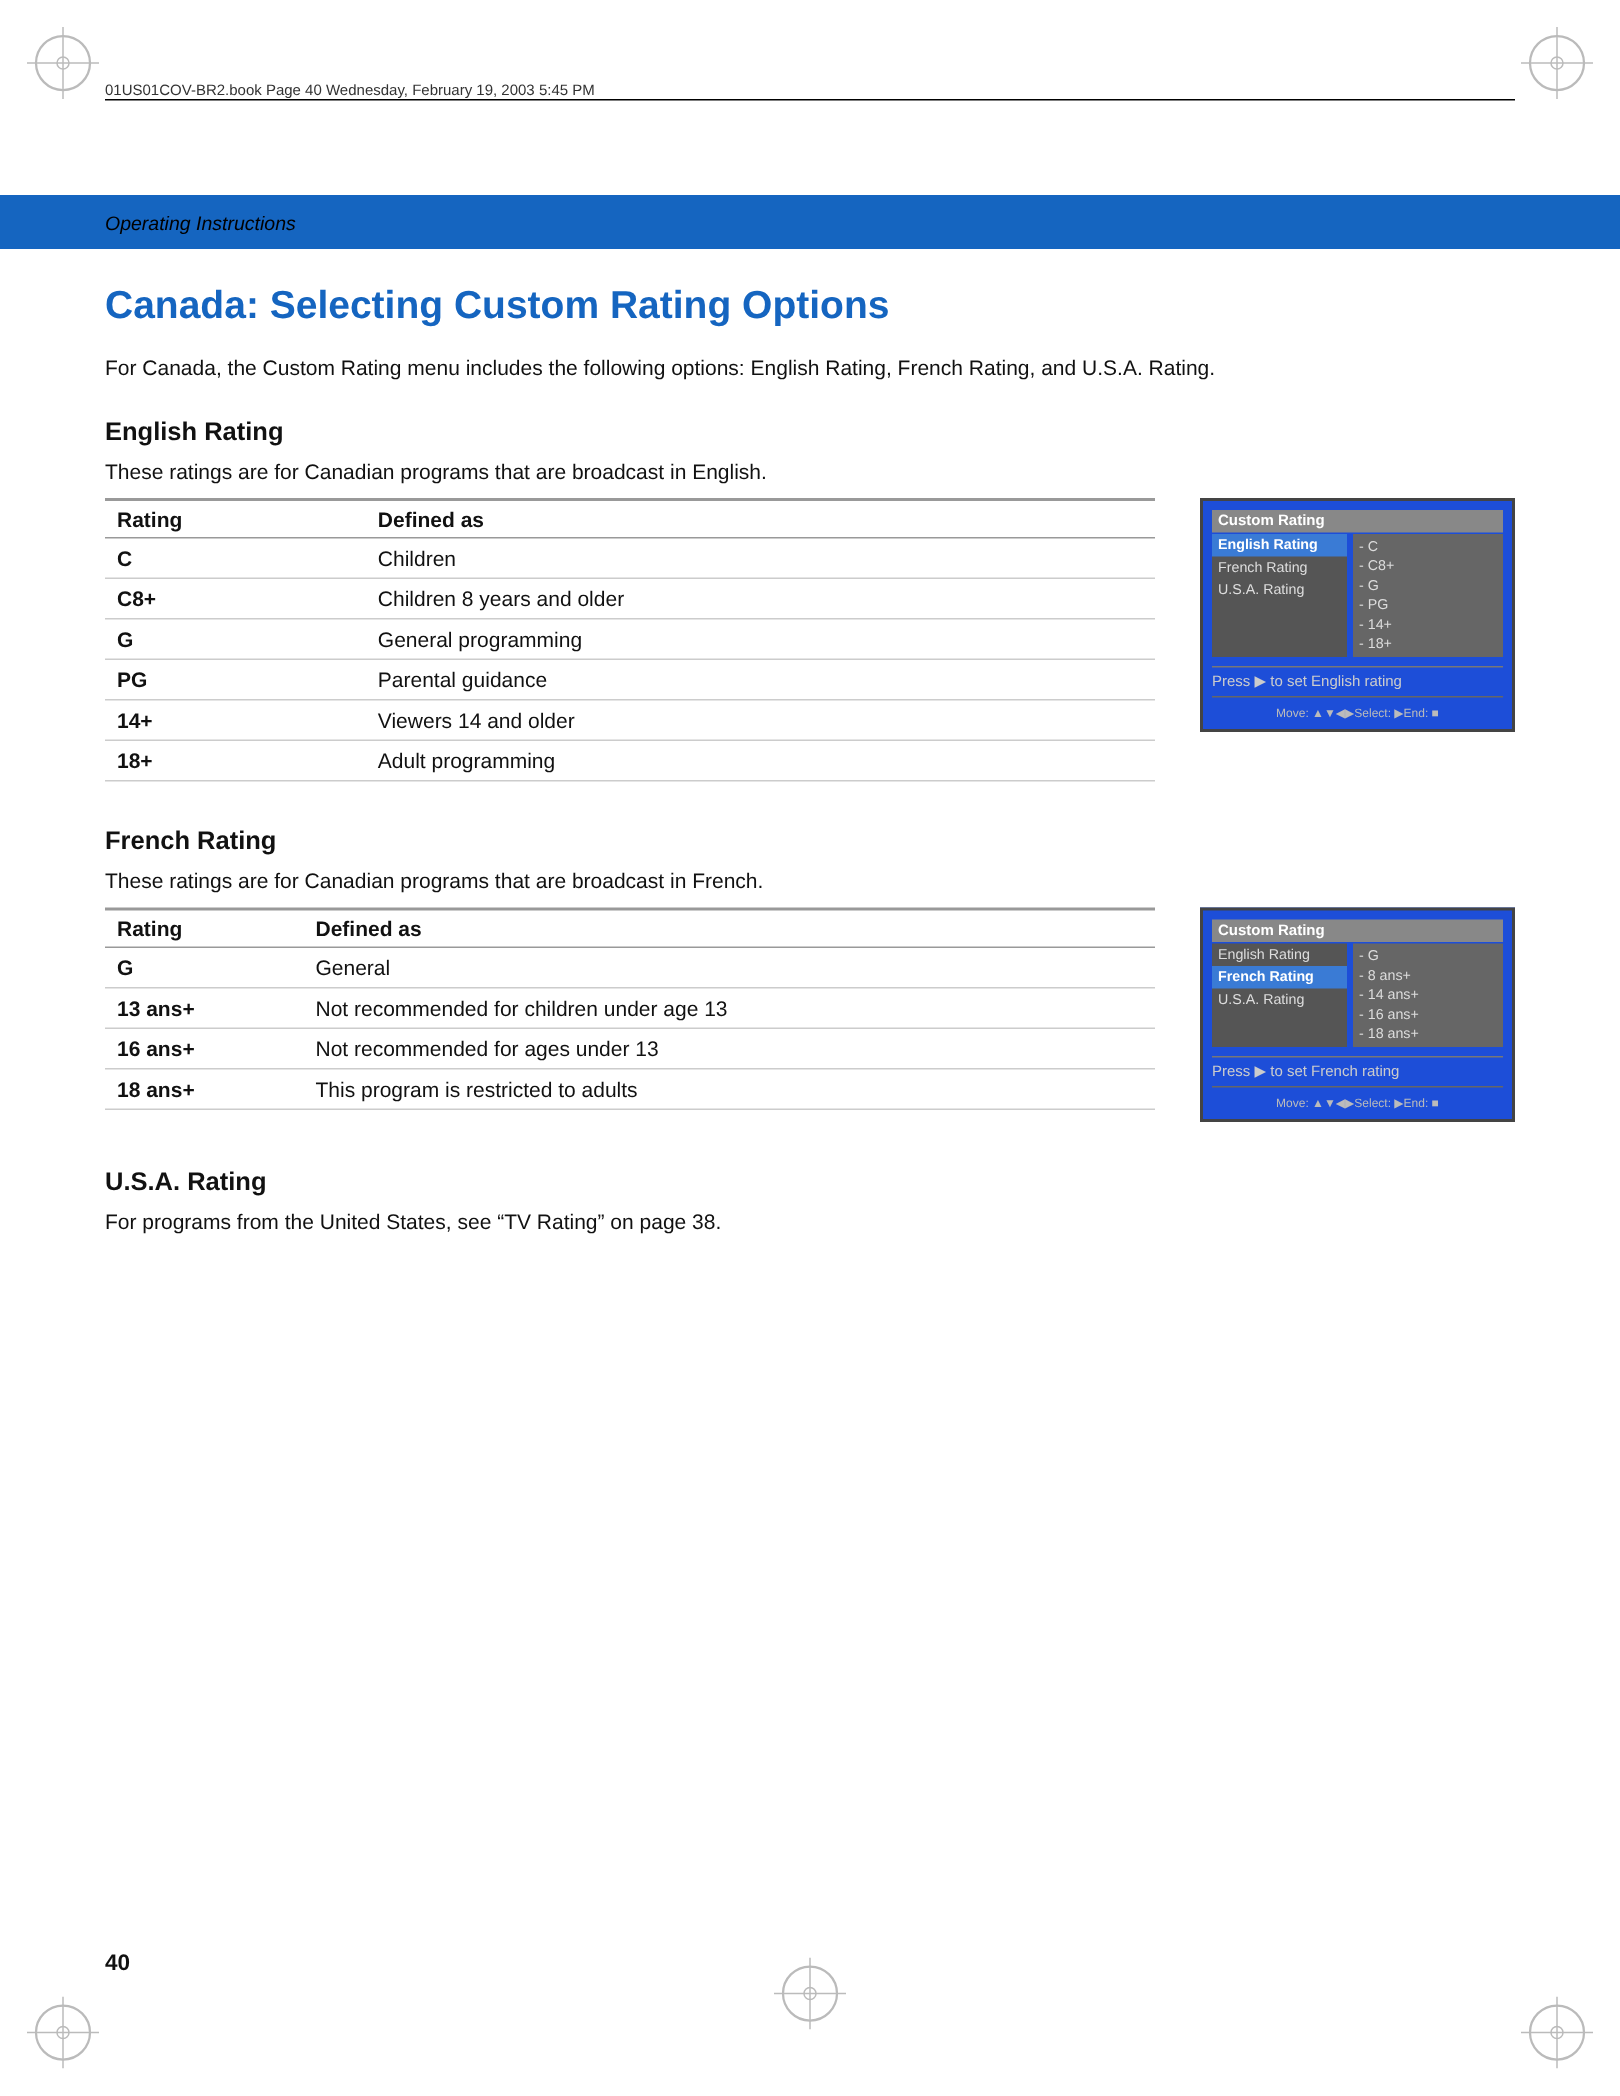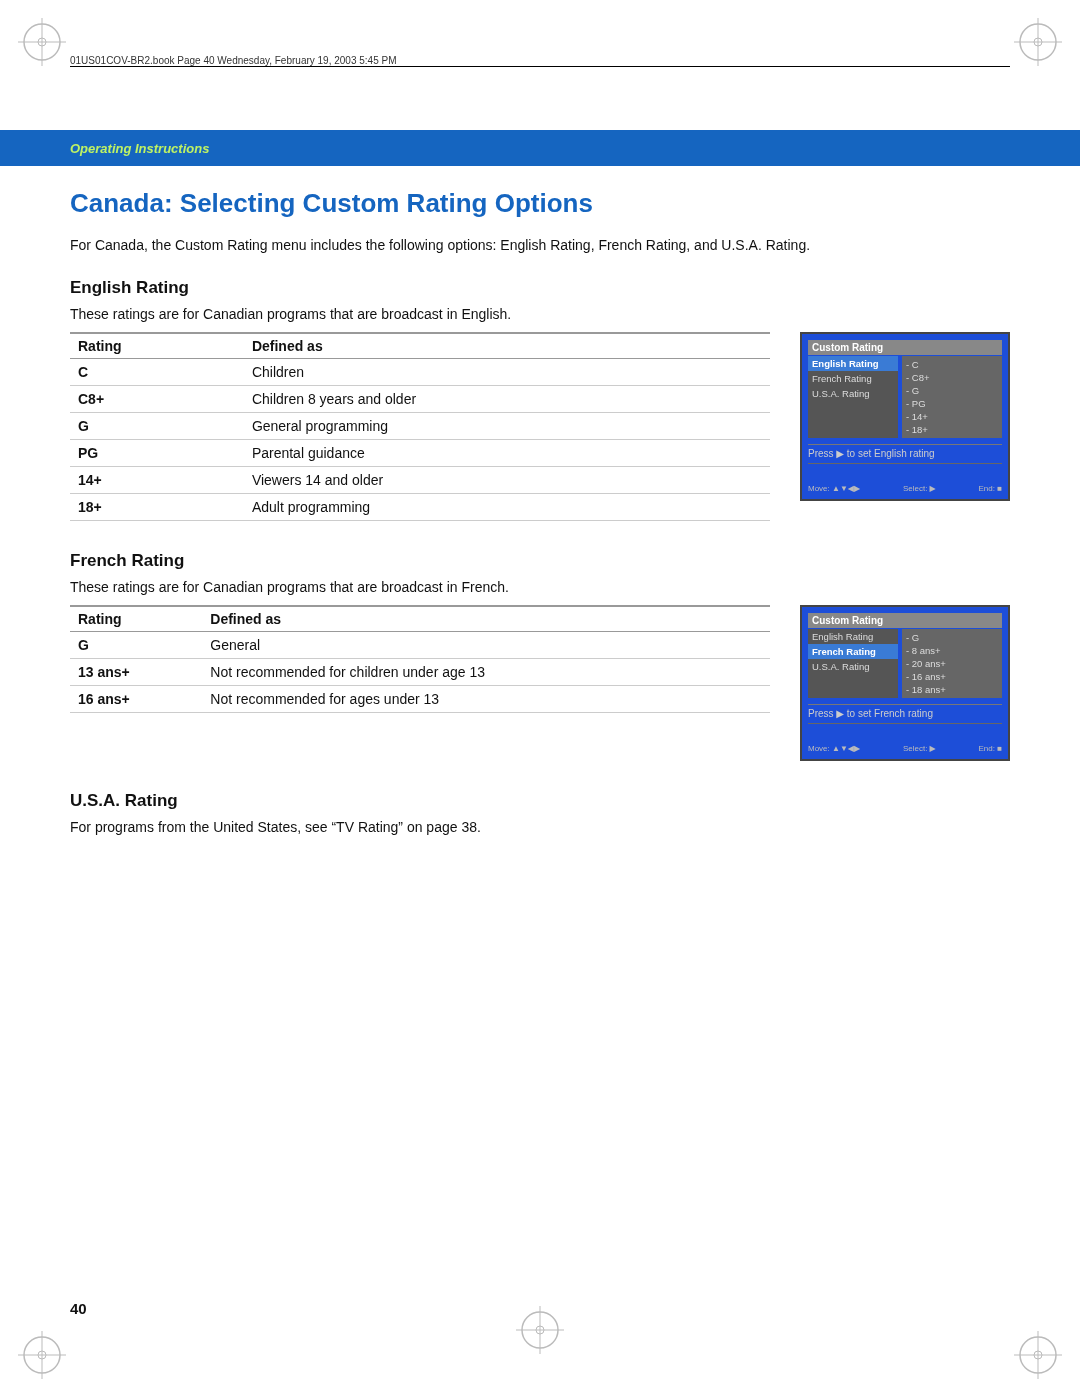--- a/index.html
+++ b/index.html
@@ -46,23 +46,23 @@
       left: 0;
       right: 0;
       height: 36px;
       background: #1565c0;
       display: flex;
       align-items: center;
       padding-left: 70px;
     }
 
     .header-bar .section-title {
-      color: #bef264;
+      color: #000000;
       font-size: 13px;
-      font-weight: bold;
+      font-weight: normal;
       font-style: italic;
     }
 
     
     .content {
       position: absolute;
       top: 166px;
       left: 70px;
       right: 70px;
     }
@@ -200,26 +200,26 @@
     .tv-screen .press-hint {
       margin-top: 6px;
       font-size: 10px;
       color: #ccc;
       border-top: 1px solid #777;
       padding-top: 3px;
     }
 
     .tv-screen .nav-bar {
       display: flex;
-      justify-content: space-between;
+      justify-content: center;
       font-size: 8px;
       color: #bbb;
       margin-top: 4px;
       border-top: 1px solid #666;
-      padding-top: 20px;
+      padding-top: 6px;
     }
 
     
     .usa-section {
       margin-top: 10px;
     }
 
     .usa-text {
       font-size: 14px;
       margin-top: 8px;
@@ -377,36 +377,40 @@
               <td>General</td>
             </tr>
             <tr>
               <td>13 ans+</td>
               <td>Not recommended for children under age 13</td>
             </tr>
             <tr>
               <td>16 ans+</td>
               <td>Not recommended for ages under 13</td>
             </tr>
+            <tr>
+              <td>18 ans+</td>
+              <td>This program is restricted to adults</td>
+            </tr>
           </tbody>
       </table>
     </div>
 
     <div class="tv-screen">
       <div class="menu-title">Custom Rating</div>
       <div class="menu-area">
         <div class="menu-left">
           <div class="menu-item">English Rating</div>
           <div class="menu-item active">French Rating</div>
           <div class="menu-item">U.S.A. Rating</div>
         </div>
         <div class="menu-right">
           <div class="menu-right-item">- G</div>
           <div class="menu-right-item">- 8 ans+</div>
-          <div class="menu-right-item">- 20 ans+</div>
+          <div class="menu-right-item">- 14 ans+</div>
           <div class="menu-right-item">- 16 ans+</div>
           <div class="menu-right-item">- 18 ans+</div>
         </div>
       </div>
       <div class="press-hint">Press ▶ to set French rating</div>
       <div class="nav-bar">
         <span>Move: ▲▼◀▶</span>
         <span>Select: ▶</span>
         <span>End: ■</span>
       </div>

